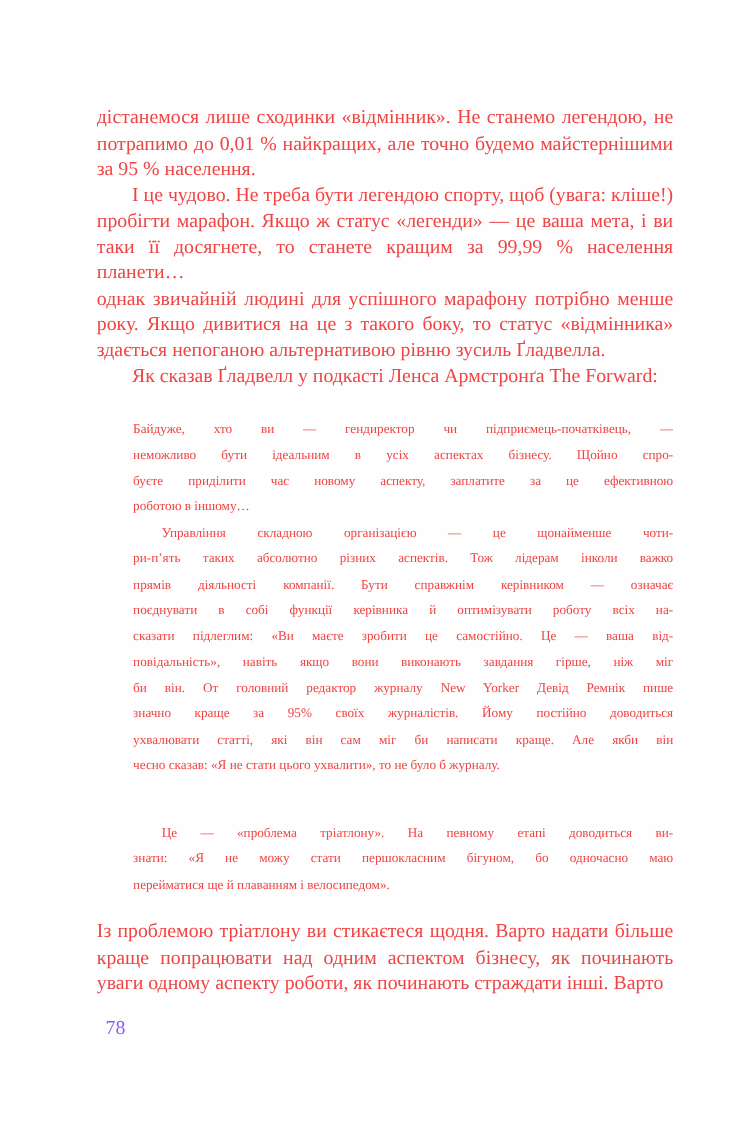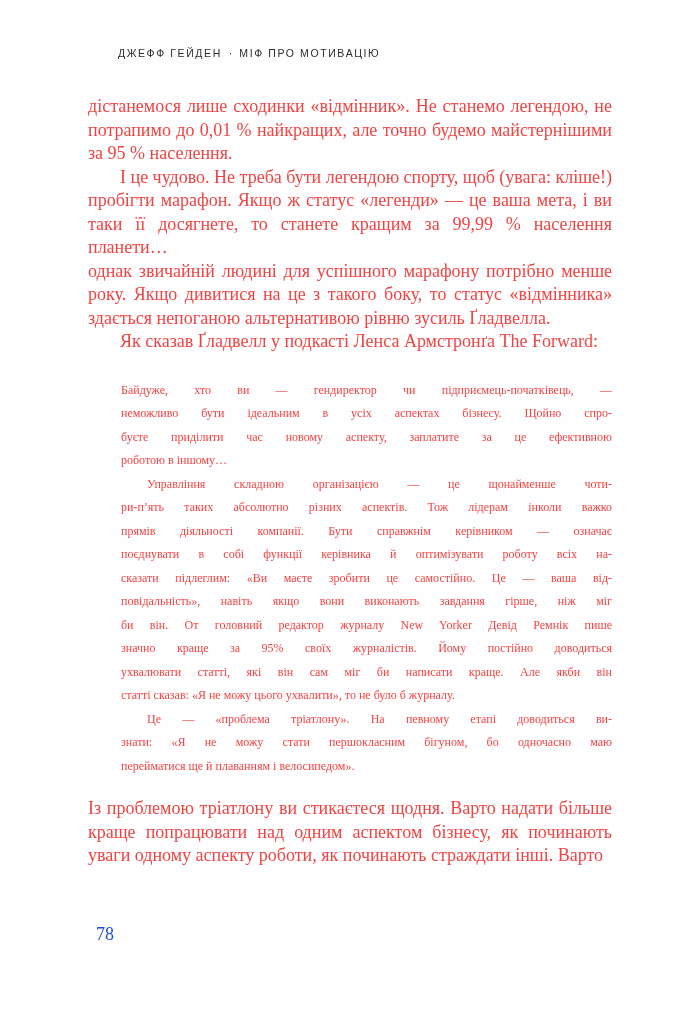--- a/index.html
+++ b/index.html
@@ -51,39 +51,36 @@
   }
   .line:last-child { text-align-last: left; }
   .para.indent .line:first-child { text-indent: 32px; }
   .quote {
     margin-left: 33px;
     width: 491px;
     font-size: 12px;
     line-height: 23.5px;
   }
   .quote.first-quote { margin-top: 25px; }
-  .quote.last-quote { margin-bottom: 19px; }
+  .quote.last-quote { margin-bottom: 19px; margin-top: 38px; }
   .quote.indent .line:first-child { text-indent: 26px; }
   .page-number {
     position: absolute;
     left: 96px;
     top: 924px;
     font-family: "Liberation Serif", "DejaVu Serif", serif;
     font-size: 18px;
-    color: #1d4ed8;
+    color: #8b5cf6;
   }
 </style>
 </head>
 <body>
 
 <div class="page">
 
-  <div class="running-header">
-    <span>Джефф Гейден</span><span class="sep">·</span><span>Міф про мотивацію</span>
-  </div>
 
   <div class="text-block">
 
     <div class="para body">
         <div class="line">дістанемося лише сходинки «відмінник». Не станемо легендою, не</div>
         <div class="line">потрапимо до 0,01 % найкращих, але точно будемо майстернішими</div>
         <div class="line">за 95 % населення.</div>
       </div>
 
     <div class="para body indent">
@@ -110,21 +107,21 @@
     <div class="para quote indent">
         <div class="line">Управління складною організацією — це щонайменше чоти-</div>
         <div class="line">ри-п’ять таких абсолютно різних аспектів. Тож лідерам інколи важко</div>
         <div class="line">прямів діяльності компанії. Бути справжнім керівником — означає</div>
         <div class="line">поєднувати в собі функції керівника й оптимізувати роботу всіх на-</div>
         <div class="line">сказати підлеглим: «Ви маєте зробити це самостійно. Це — ваша від-</div>
         <div class="line">повідальність», навіть якщо вони виконають завдання гірше, ніж міг</div>
         <div class="line">би він. От головний редактор журналу New Yorker Девід Ремнік пише</div>
         <div class="line">значно краще за 95% своїх журналістів. Йому постійно доводиться</div>
         <div class="line">ухвалювати статті, які він сам міг би написати краще. Але якби він</div>
-        <div class="line">статті сказав: «Я не можу цього ухвалити», то не було б журналу.</div>
+        <div class="line">чесно сказав: «Я не стати цього ухвалити», то не було б журналу.</div>
       </div>
 
     <div class="para quote indent last-quote">
         <div class="line">Це — «проблема тріатлону». На певному етапі доводиться ви-</div>
         <div class="line">знати: «Я не можу стати першокласним бігуном, бо одночасно маю</div>
         <div class="line">перейматися ще й плаванням і велосипедом».</div>
       </div>
 
     <div class="para body">
         <div class="line">Із проблемою тріатлону ви стикаєтеся щодня. Варто надати більше</div>

